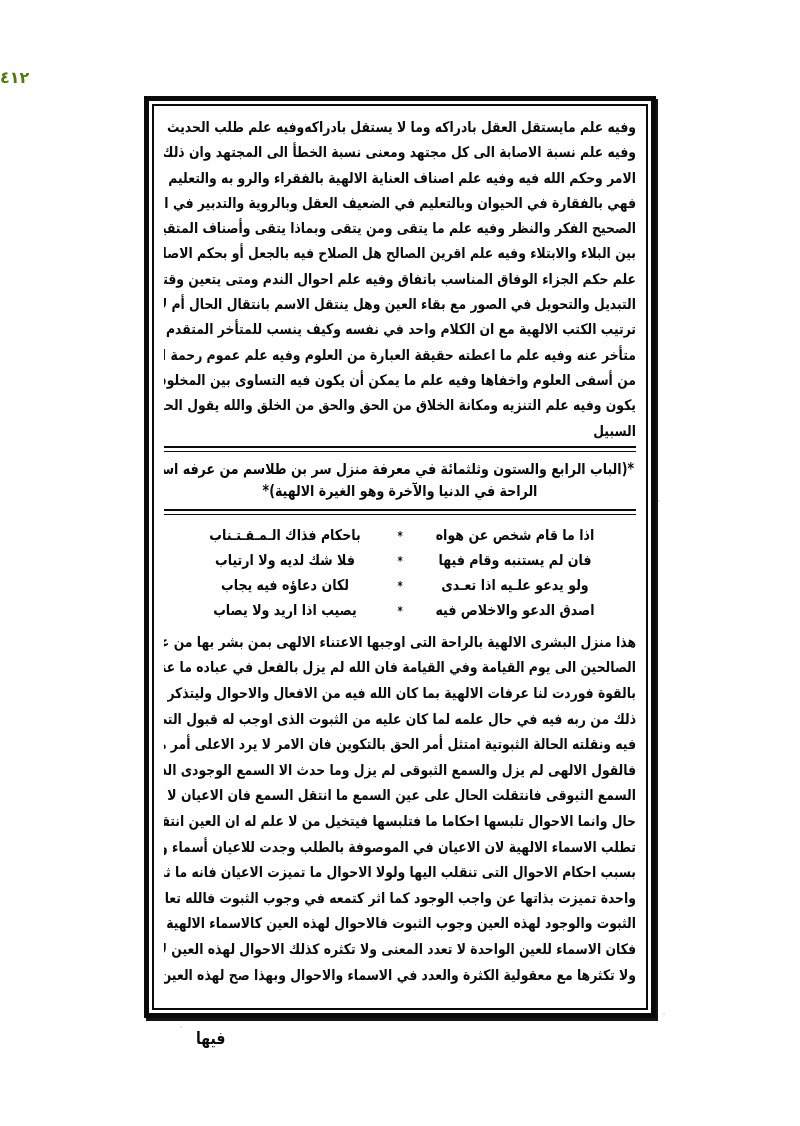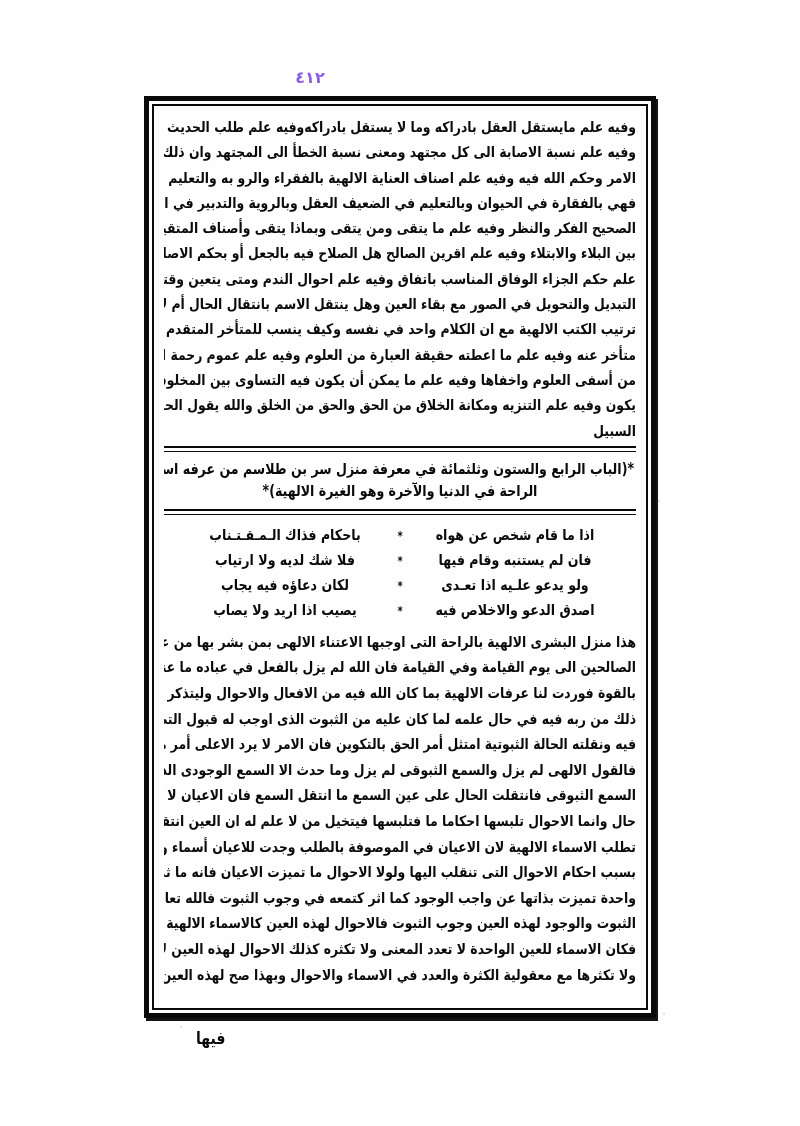--- a/index.html
+++ b/index.html
@@ -23,27 +23,27 @@
     inset: 0;
     background: #ffffff;
   }
 
   
   .folio {
     position: absolute;
     top: 68px;
     left: 0;
     width: 800px;
-    text-align: center;
+    text-align: left;
     padding-right: 180px;
     box-sizing: border-box;
     font-size: 16px;
     font-weight: bold;
     letter-spacing: 1px;
-    color: #8b5cf6;
+    color: #4d7c0f;
     font-family: "DejaVu Sans", "Liberation Sans", sans-serif;
   }
 
   
   .frame-outer {
     position: absolute;
     top: 96px;
     left: 144px;
     width: 512px;
     height: 922px;

